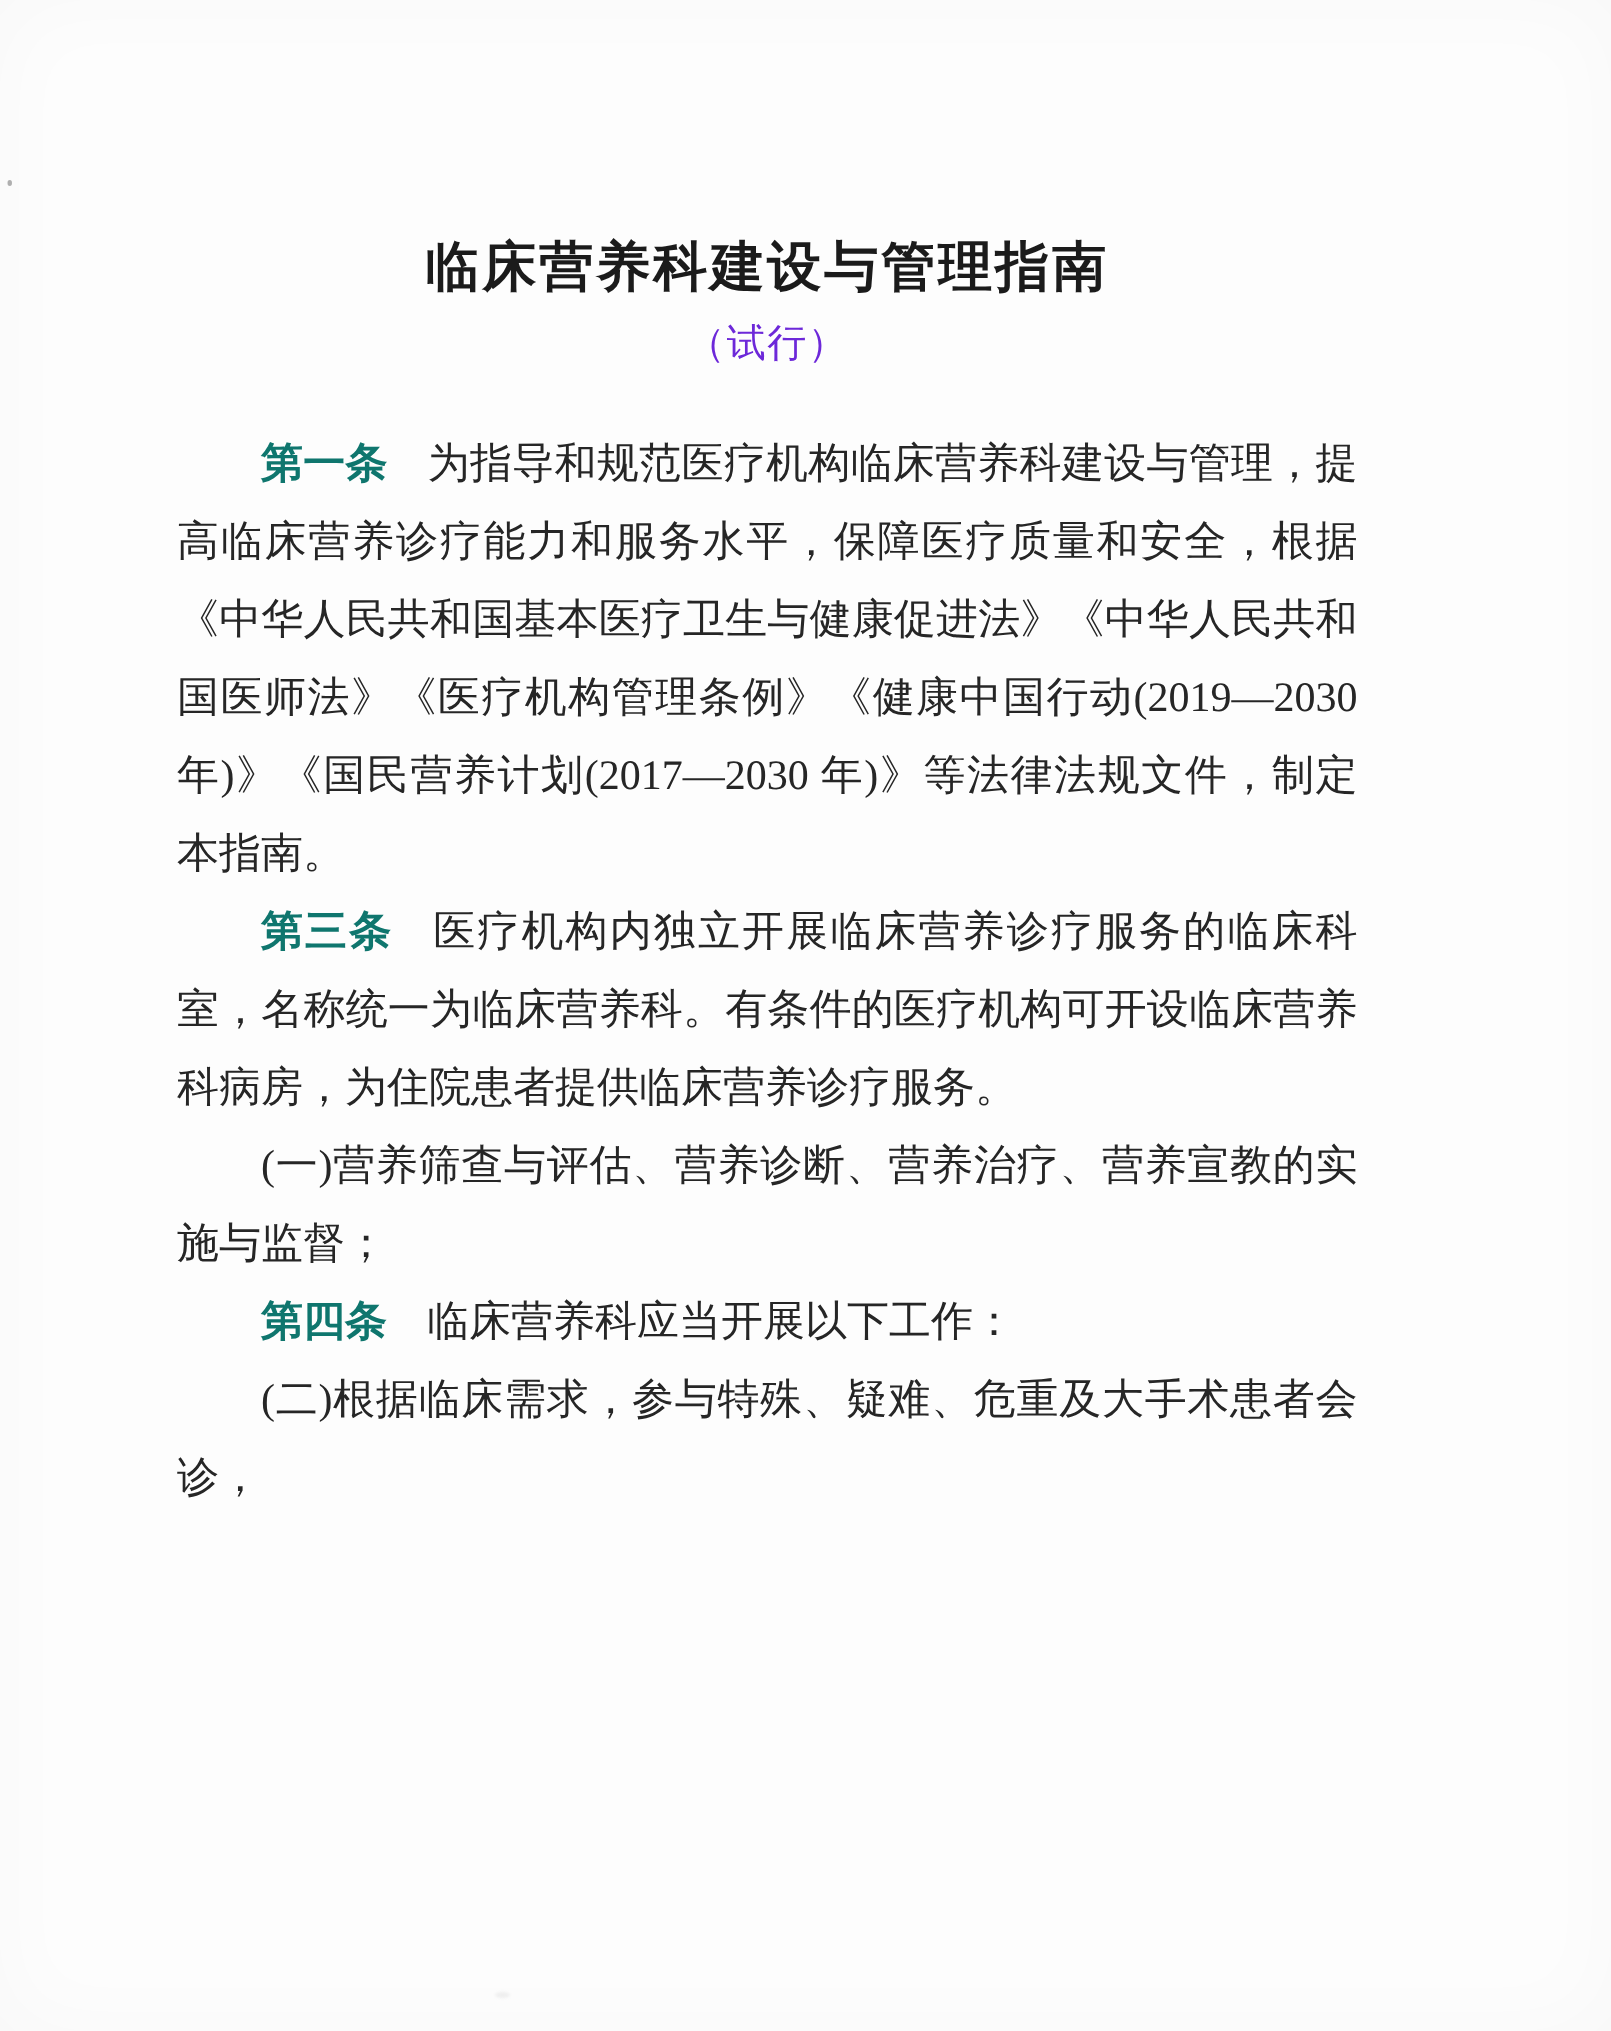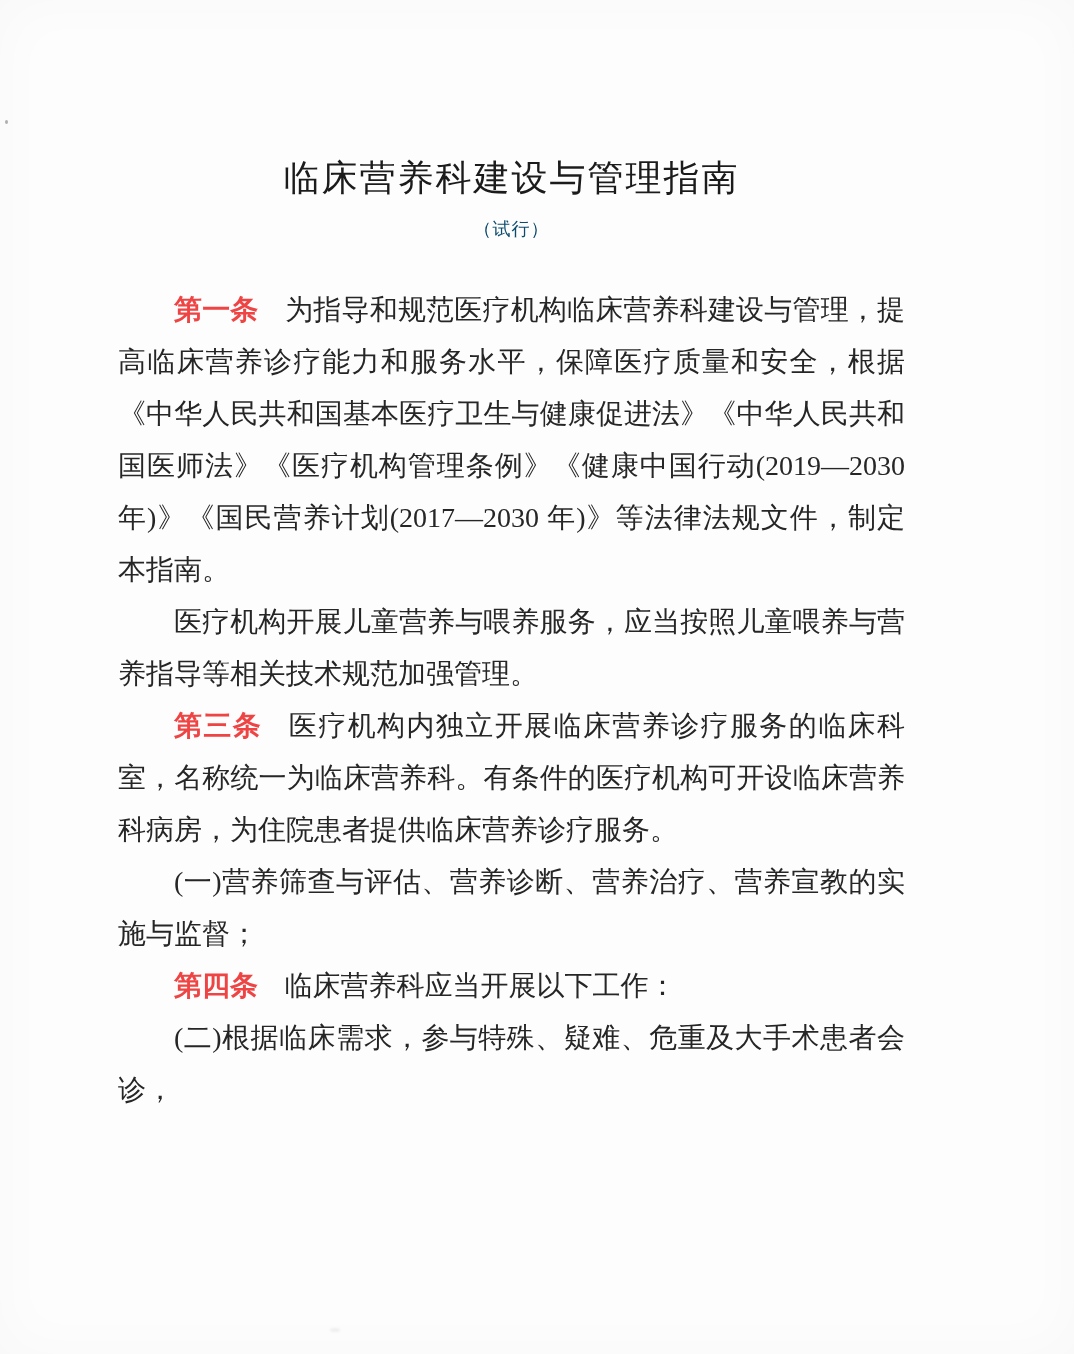--- a/index.html
+++ b/index.html
@@ -22,50 +22,50 @@
     padding: 156px 169px 0 118px;
     color: #232323;
     overflow: hidden;
   }
 
   
   .doc-title {
     margin: 0;
     text-align: center;
     font-family: "Liberation Sans", "DejaVu Sans", sans-serif;
-    font-weight: normal;
+    font-weight: bold;
     font-size: 36px;
     line-height: 44px;
     letter-spacing: 2px;
     color: #1b1b1b;
   }
   .doc-subtitle {
     margin: 14px 0 0 0;
     text-align: center;
-    font-size: 18px;
+    font-size: 26px;
     line-height: 30px;
     letter-spacing: 1px;
-    color: #0c4a6e;
+    color: #6d28d9;
   }
 
   
   .body-text { margin-top: 40px; }
   .para {
     margin: 0;
     font-size: 28px;
     line-height: 52px;
     text-align: justify;
     text-indent: 2em;
     color: #262626;
   }
   .para-label {
     font-family: Liberation Serif, serif;
     font-weight: bold;
     margin-right: 0.95em;
-    color: #ef4444;
+    color: #0f766e;
   }
   .para-label:empty { display: none; margin: 0; }
 
   
   .speck {
     position: absolute;
     background: #8f8f8f;
     border-radius: 50%;
     opacity: 0.7;
   }
@@ -79,21 +79,20 @@
 
   <h1 class="doc-title">临床营养科建设与管理指南</h1>
 
   <div class="doc-subtitle">（试行）</div>
 
   <div class="body-text">
 
     <p class="para"><span class="para-label">第一条</span><span class="para-text">为指导和规范医疗机构临床营养科建设与管理，提高临床营养诊疗能力和服务水平，保障医疗质量和安全，根据《中华人民共和国基本医疗卫生与健康促进法》《中华人民共和国医师法》《医疗机构管理条例》《健康中国行动(2019—2030 年)》《国民营养计划(2017—2030 年)》等法律法规文件，制定本指南。</span></p>
 
 
-    <p class="para"><span class="para-text">医疗机构开展儿童营养与喂养服务，应当按照儿童喂养与营养指导等相关技术规范加强管理。</span></p>
 
     <p class="para"><span class="para-label">第三条</span><span class="para-text">医疗机构内独立开展临床营养诊疗服务的临床科室，名称统一为临床营养科。有条件的医疗机构可开设临床营养科病房，为住院患者提供临床营养诊疗服务。</span></p>
 
     <p class="para"><span class="para-text">(一)营养筛查与评估、营养诊断、营养治疗、营养宣教的实施与监督；</span></p>
 
     <p class="para"><span class="para-label">第四条</span><span class="para-text">临床营养科应当开展以下工作：</span></p>
 
     <p class="para"><span class="para-text">(二)根据临床需求，参与特殊、疑难、危重及大手术患者会诊，</span></p>
 
   </div>

